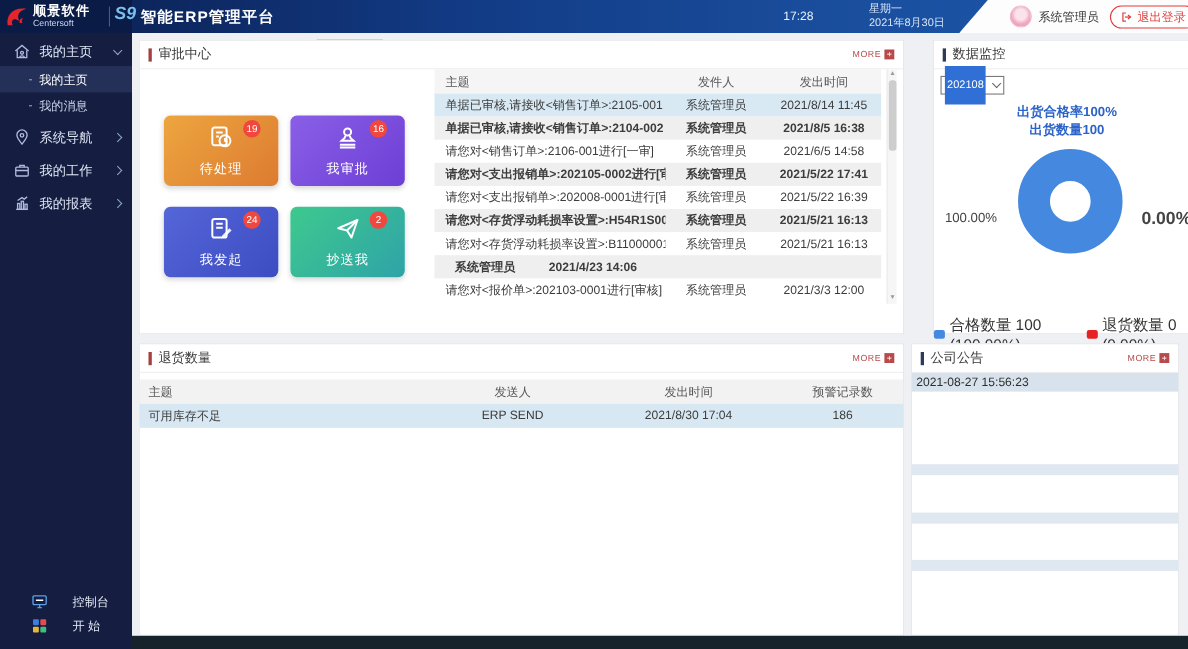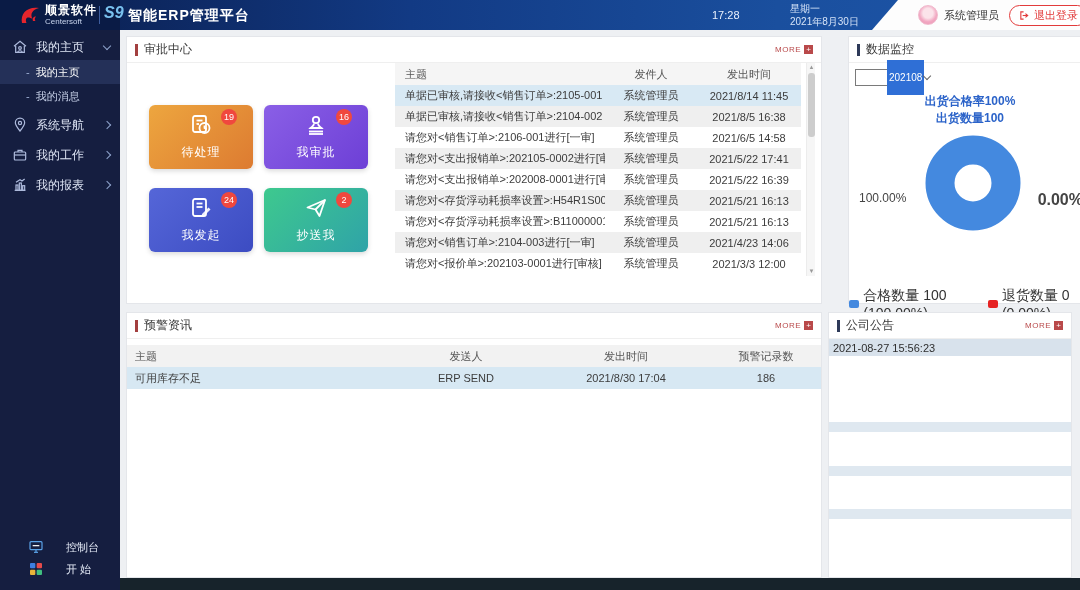--- a/index.html
+++ b/index.html
@@ -4,21 +4,21 @@
 <style>
   * { margin:0; padding:0; box-sizing:border-box; }
   html,body { width:1080px; height:590px; }
   body { font-family:"Liberation Sans","DejaVu Sans",sans-serif; background:#eef0f3; overflow:hidden; }
   .app { position:relative; width:1080px; height:590px; background:#eef0f3; }
 
   
   .topbar { position:absolute; left:0; top:0; width:1080px; height:30px;
     background:linear-gradient(90deg,#0a1c4a 0%,#123a84 38%,#1a4f9e 72%,#1d56aa 100%); color:#fff; }
   .logo-zone { position:absolute; left:0; top:0; width:120px; height:30px; background:#0a1b45;
-    display:flex; align-items:center; padding-left:18px; }
+    display:flex; align-items:center; padding-left:3px; }
   .logo-swirl { width:24px; height:24px; flex:0 0 auto; }
   .logo-txt { margin-left:3px; line-height:1; }
   .logo-cn { font-size:12px; font-weight:bold; letter-spacing:1px; }
   .logo-en { font-size:8px; color:#c9d6ef; margin-top:2px; }
   .logo-div { position:absolute; left:99px; top:6px; width:1px; height:18px; background:#3d5d9e; }
   .s9 { position:absolute; left:104px; top:4px; font-size:16px; font-weight:bold; font-style:italic; color:#79c1ef; }
   .app-title { position:absolute; left:128px; top:7px; font-size:14px; letter-spacing:1px; color:#fff;font-weight:bold; }
   .topnav { position:absolute; left:288px; top:0; height:30px; display:flex; }
   .nav-item { height:30px; padding:0 18px; display:flex; align-items:center; font-size:12px; color:#e8eefb; cursor:pointer;margin-top:36px; }
   .nav-item.active { background:#081f52; }
@@ -72,29 +72,29 @@
     background:#f0483e; color:#fff; font-size:9px; line-height:16px; text-align:center; padding:0 3px; }
 
   
   .aptable { position:absolute; left:268px; top:26px; width:406px; }
   .ap-row { display:flex; align-items:center; height:21px; font-size:11px; color:#3c3c3c; cursor:pointer; }
   .ap-row.hdr { height:22px; background:#f5f5f5; color:#555; cursor:default; }
   .ap-row .c-subj { flex:1; padding-left:10px; white-space:nowrap; overflow:hidden; }
   .ap-row .c-sender { width:92px; text-align:center; }
   .ap-row .c-time { width:104px; text-align:center; }
   .ap-row.sel { background:#d8e9f4; }
-  .ap-row.alt { background:#efefef; }
+  .ap-row.alt { background:#efefef;font-weight:bold; }
   .ap-scroll { position:absolute; left:679px; top:26px; width:9px; height:213px; background:#f6f6f6; border-left:1px solid #ececec; }
   .ap-thumb { position:absolute; left:1px; top:10px; width:7px; height:64px; background:#cdcdcd; border-radius:3px; }
   .ap-arrow { position:absolute; left:1px; width:7px; height:7px; color:#999; font-size:6px; line-height:7px; text-align:center; }
 
   
   .mon-select { position:absolute; left:6px; top:32px; width:58px; height:17px; background:#fff;
     border:1px solid #7a7a7a; display:flex; align-items:center; padding:0 3px; cursor:pointer; }
-  .mon-select .sel-txt { background:#2f6fd6; color:#fff; font-size:10px; padding:12px 2px;margin-left:28px; }
+  .mon-select .sel-txt { background:#2f6fd6; color:#fff; font-size:10px; padding:12px 2px; }
   .mon-select .chev { margin-left:auto; border-color:#666; }
   .mon-lines { position:absolute; left:0; top:56px; width:100%; text-align:center; color:#2b63c9; font-size:12px; font-weight:bold; line-height:17px; }
   .donut-wrap { position:absolute; left:0; top:96px; width:100%; height:136px; }
   .donut { position:absolute; left:74px; top:0; width:100px; height:100px; }
   .donut-lb-l { position:absolute; left:10px; top:58px; font-size:12px; color:#444; }
   .donut-lb-r { position:absolute; right:8px; top:58px; font-size:16px; color:#444;font-weight:bold; }
   .legend { position:absolute; left:0; top:250px; width:100%; display:flex; justify-content:center; gap:12px; font-size:14px; color:#333; }
   .leg-item { display:flex; align-items:center; gap:4px; }
   .leg-sw { width:14px; height:8px; border-radius:2px; }
 
@@ -319,21 +319,20 @@
           <div class="c-subj">请您对&lt;存货浮动耗损率设置&gt;:H54R1S006002进行[审核]</div>
           <div class="c-sender">系统管理员</div>
           <div class="c-time">2021/5/21 16:13</div>
         </div>
         <div class="ap-row ">
           <div class="c-subj">请您对&lt;存货浮动耗损率设置&gt;:B11000001进行[审核]</div>
           <div class="c-sender">系统管理员</div>
           <div class="c-time">2021/5/21 16:13</div>
         </div>
         <div class="ap-row alt">
-          <div class="c-subj">请您对&lt;销售订单&gt;:2104-003进行[一审]</div>
           <div class="c-sender">系统管理员</div>
           <div class="c-time">2021/4/23 14:06</div>
         </div>
         <div class="ap-row ">
           <div class="c-subj">请您对&lt;报价单&gt;:202103-0001进行[审核]</div>
           <div class="c-sender">系统管理员</div>
           <div class="c-time">2021/3/3 12:00</div>
         </div>
       </div>
     <div class="ap-scroll">
@@ -371,21 +370,21 @@
         <div class="leg-item">
           <span class="leg-sw" style="background: rgb(230, 34, 34);"></span>
           <span>退货数量 0 (0.00%)</span>
         </div>
       </div>
   </div>
 
   <div class="panel" id="panel-alerts">
     <div class="panel-head">
       <div class="accent" id="al-accent" style="background: rgb(163, 63, 63);"></div>
-      <div class="panel-title">预警资讯</div>
+      <div class="panel-title">退货数量</div>
       <div class="more-btn">
         <span class="more-txt">MORE</span>
         <span class="more-sq">+</span>
       </div>
     </div>
     <div id="altable">
         <div class="al-row hdr">
           <div class="c1">主题</div>
           <div class="c2">发送人</div>
           <div class="c3">发出时间</div>

